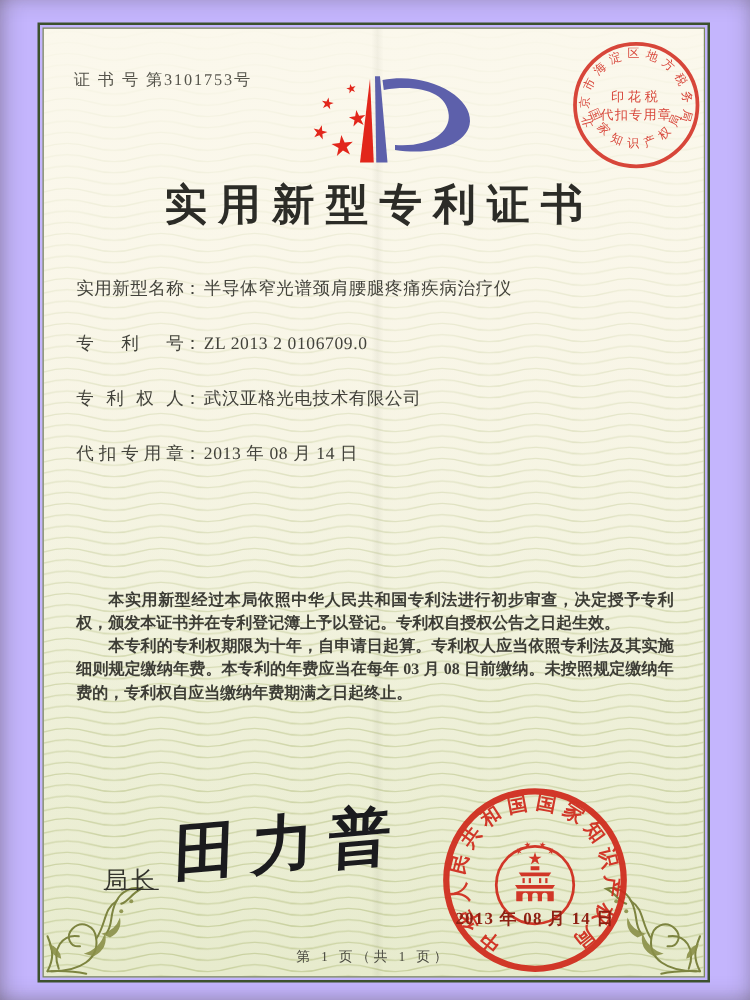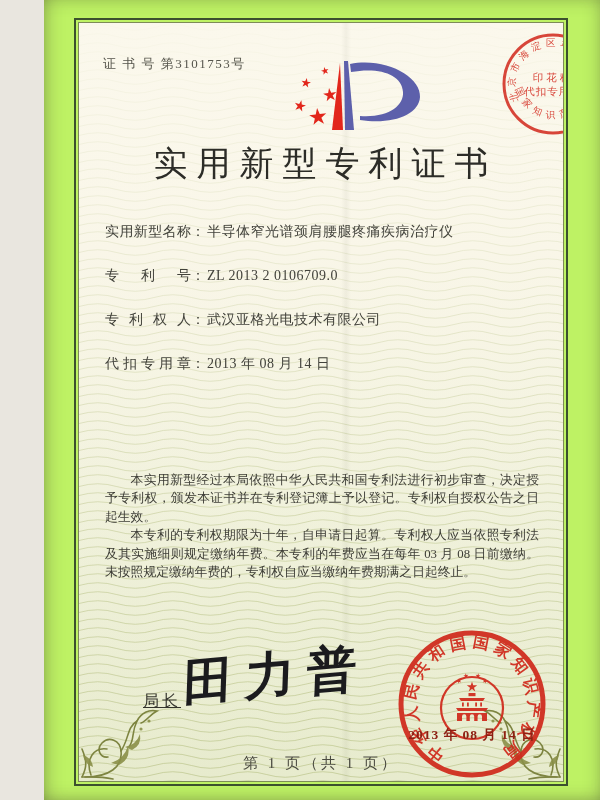--- a/index.html
+++ b/index.html
@@ -1,57 +1,57 @@
 <!DOCTYPE html>
 <html><head>
 <meta charset="utf-8">
 <style>
   html,body{margin:0;padding:0;width:600px;height:800px;overflow:hidden;
     background:#e9e6df;
     font-family:"Liberation Serif","DejaVu Serif",serif;}
-  .page{position:absolute;inset:0;background:#bef264;
+  .page{position:absolute;inset:0;background:#c4b5fd;
     box-shadow:inset 14px 0 18px -12px rgba(60,55,45,.35),
                inset -12px 0 16px -10px rgba(60,55,45,.22),
                inset 0 12px 16px -10px rgba(60,55,45,.18),
-               inset 0 -12px 16px -10px rgba(60,55,45,.28);margin-left:44px;}
+               inset 0 -12px 16px -10px rgba(60,55,45,.28);}
   .frame-outer{position:absolute;left:30px;right:32px;top:18px;bottom:14px;
     border:2px solid #3c502e;}
   .frame-inner{position:absolute;inset:0;margin:2px;border:1px solid #7d8b58;
     background:linear-gradient(180deg,#faf7ea 0%,#f6f3e2 30%,#eef0d8 62%,#e7ebcd 100%);
     overflow:hidden;}
   .waves{position:absolute;inset:0;width:100%;height:100%;z-index:0;}
   .fold-v{position:absolute;left:262px;top:0;bottom:0;width:10px;z-index:1;
     background:linear-gradient(90deg,transparent,rgba(60,60,40,.05),transparent);}
   .cert-no{position:absolute;left:24px;top:32px;z-index:2;font-size:13px;
     letter-spacing:1.5px;color:#55544b;}
   .logo{position:absolute;left:213px;top:31px;width:140px;height:84px;z-index:2;}
   .tax-stamp{position:absolute;left:421px;top:8px;width:106px;height:106px;z-index:2;opacity:.92;}
   .title{position:absolute;left:0;right:0;top:118px;z-index:2;margin:0;
-    text-align:center;font-size:34px;font-weight:400;color:#2c2c27;
+    text-align:center;font-size:34px;font-weight:700;color:#2c2c27;
     letter-spacing:9px;text-indent:9px;}
   .fields{position:absolute;left:26px;right:10px;top:201px;z-index:2;
     font-size:14px;color:#42423b;}
   .field{margin-bottom:28px;line-height:16px;white-space:nowrap;}
   .flabel{display:inline-block;width:86px;text-align:justify;text-align-last:justify;
     vertical-align:top;}
   .fcolon{display:inline-block;margin:0 2px 0 0;}
   .fvalue{letter-spacing:.5px;}
   .paras{position:absolute;left:26px;right:24px;top:448px;z-index:2;
     font-size:12.8px;line-height:18.4px;color:#3d3d36;text-align:justify;}
-  .paras p{margin:0;text-indent:2em;}
-  .director{position:absolute;left:64px;top:668px;z-index:2;font-size:16px;
+  .paras p{margin:0;text-indent:2em;font-weight:bold;}
+  .director{position:absolute;left:48px;top:668px;z-index:2;font-size:19px;
     letter-spacing:3px;color:#33332c;text-decoration:underline;}
   .signature{position:absolute;left:104px;top:618px;width:210px;z-index:2;
     font-size:50px;font-weight:600;color:#1b1b1e;letter-spacing:12px;
     transform:rotate(-5deg) skewX(-7deg);white-space:nowrap;}
   .seal{position:absolute;left:317px;top:605px;width:152px;height:152px;z-index:3;opacity:.93;}
   .seal-date{position:absolute;left:317px;top:703px;width:152px;z-index:4;
     text-align:center;font-size:13.5px;font-weight:700;letter-spacing:1px;color:#8e2013;}
   .footer{position:absolute;left:0;right:0;bottom:8px;z-index:2;text-align:center;
-    font-size:15px;letter-spacing:3px;color:#4a4a40;}
+    font-size:11px;letter-spacing:3px;color:#4a4a40;}
   .orn{position:absolute;bottom:0;width:86px;height:94px;z-index:1;}
   .orn-left{left:0;}
   .orn-right{right:0;transform:scaleX(-1);}
   .stamp-red{fill:#d5372b;}
 </style>
 </head>
 <body>
 
 <div class="page">
   <div class="frame-outer">

